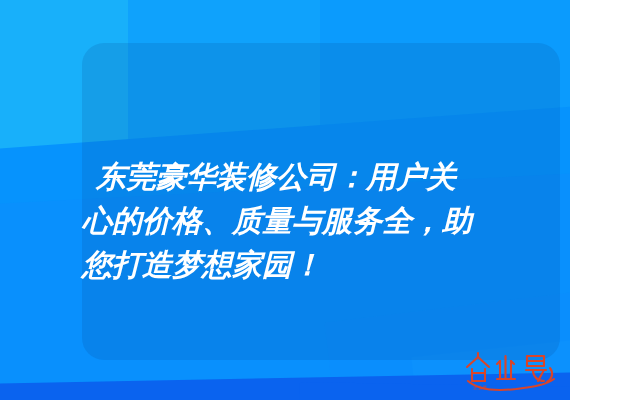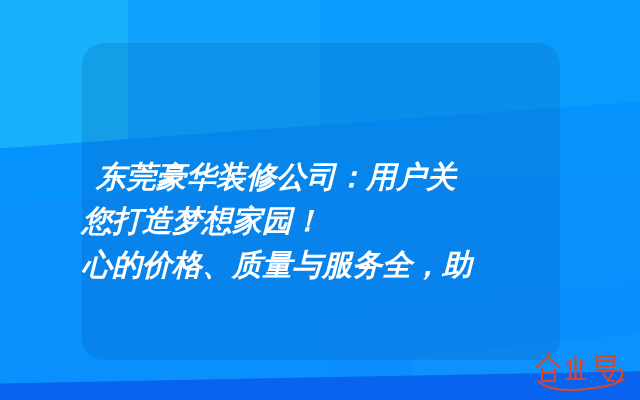--- a/index.html
+++ b/index.html
@@ -7,21 +7,21 @@
     margin: 0;
     padding: 0;
     background: #ffffff;
   }
   body {
     font-family: "DejaVu Sans", "Liberation Sans", sans-serif;
   }
 
   #banner {
     position: relative;
-    width: 640px;
+    width: 570px;
     height: 400px;
     overflow: hidden;
     background: #0b93fb;
   }
 
   
   .bg-layer {
     position: absolute;
     top: 0;
     left: 0;
@@ -185,22 +185,22 @@
     <div class="bg-wedge-right-2"></div>
     <div class="bg-wedge-right"></div>
     <div class="bg-bottom-band"></div>
     <div class="bg-bottom-band-b"></div>
   </div>
 
   <div class="card"></div>
 
   <div class="headline">
     <span class="line line-1">东莞豪华装修公司：用户关</span>
+    <span class="line line-2">心的价格、质量与服务全，助</span>
     <span class="line line-3">您打造梦想家园！</span>
-    <span class="line line-2">心的价格、质量与服务全，助</span>
   </div>
 
   <div class="logo">
     <svg width="96" height="48" viewBox="0 0 96 48" fill="none" xmlns="http://www.w3.org/2000/svg">
       <g stroke="#d9452a" stroke-width="2.1" stroke-linecap="round" stroke-linejoin="round" fill="none">
 
         <path d="M3 19 L14 9 L25 19"></path>
         <path d="M14 9 L14 5"></path>
         <path d="M8 21 L8 33"></path>
         <path d="M8 25 L21 25"></path>

